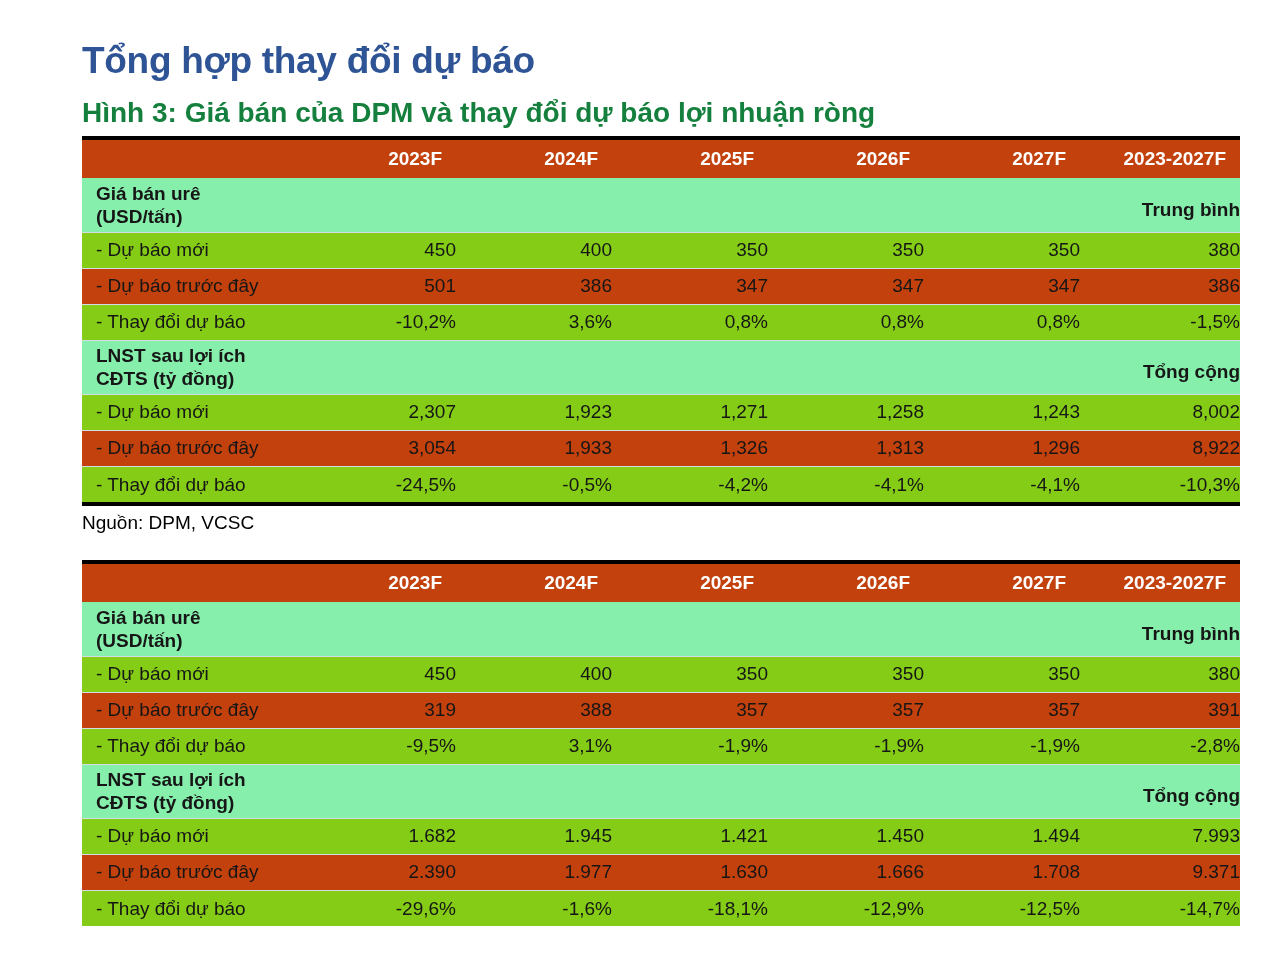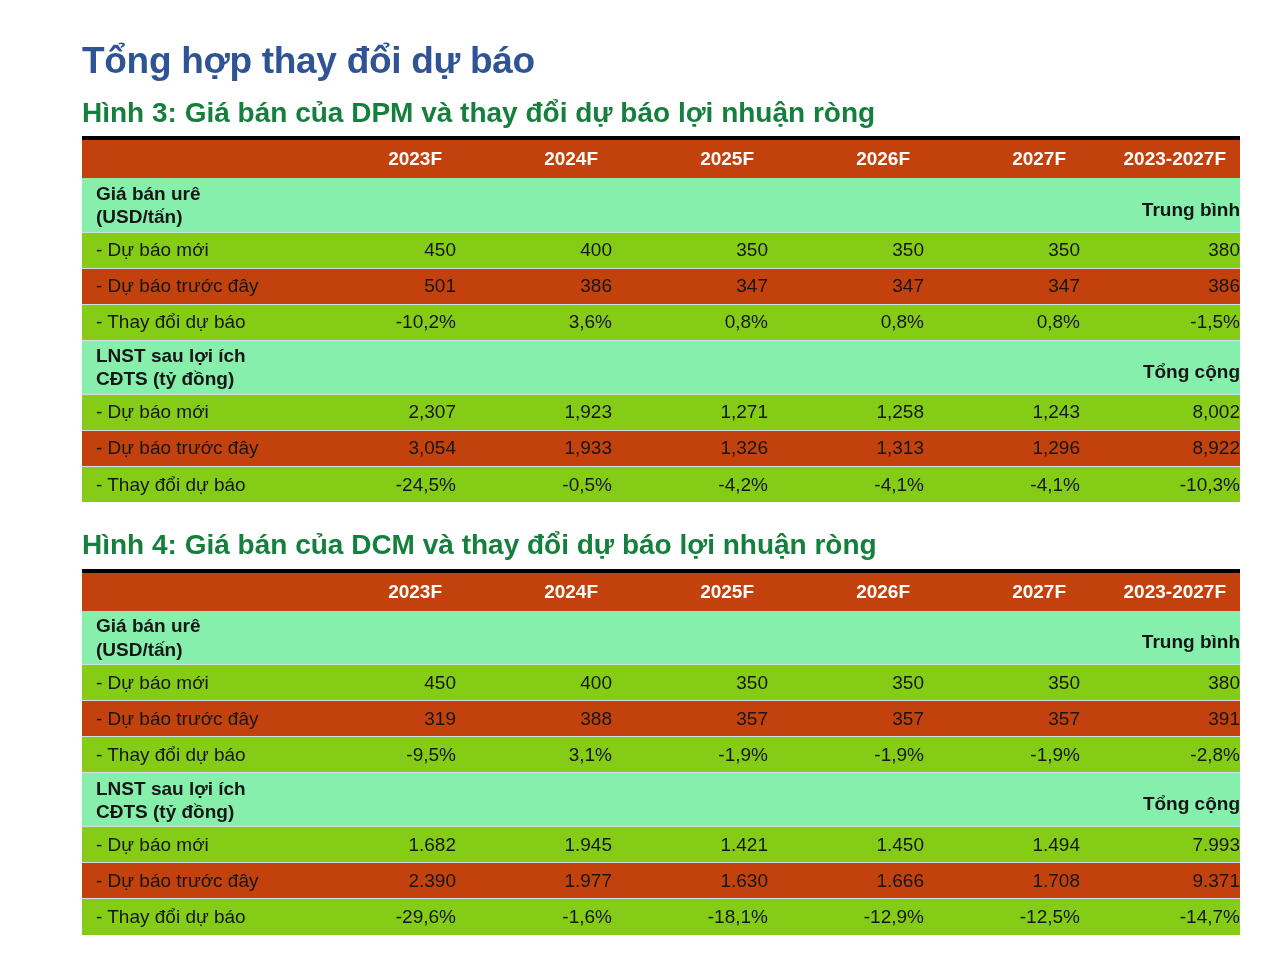--- a/index.html
+++ b/index.html
@@ -215,24 +215,24 @@
         <td>-24,5%</td>
         <td>-0,5%</td>
         <td>-4,2%</td>
         <td>-4,1%</td>
         <td>-4,1%</td>
         <td>-10,3%</td>
       </tr>
     </tbody>
   </table>
 
+  <div class="table-foot">Nguồn: DPM, VCSC</div>
 
   <div class="gap-after-source"></div>
 
-  <h2 class="figure-title">Hình 4: Giá bán của DCM và thay đổi dự báo lợi nhuận ròng</h2>
 
   <table class="fig">
     <colgroup>
       <col style="width:218px">
       <col style="width:156px">
       <col style="width:156px">
       <col style="width:156px">
       <col style="width:156px">
       <col style="width:156px">
       <col style="width:160px">

